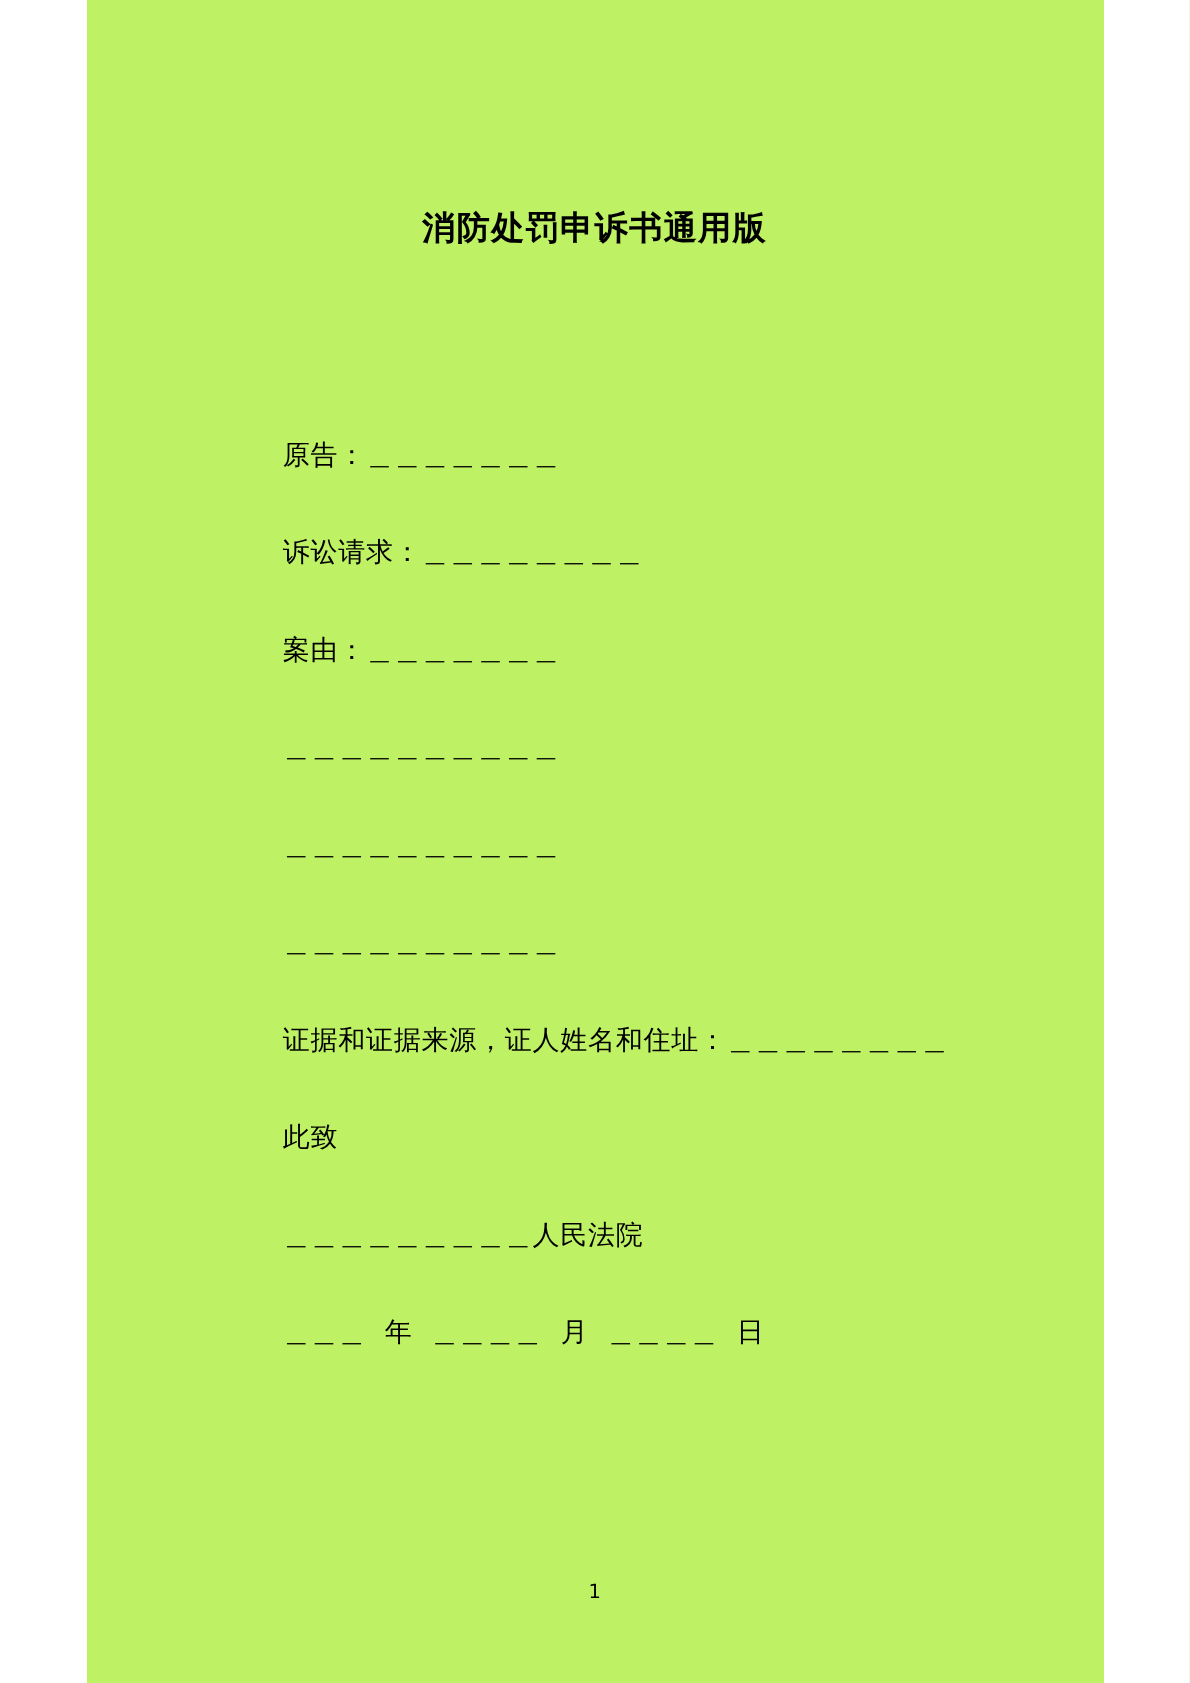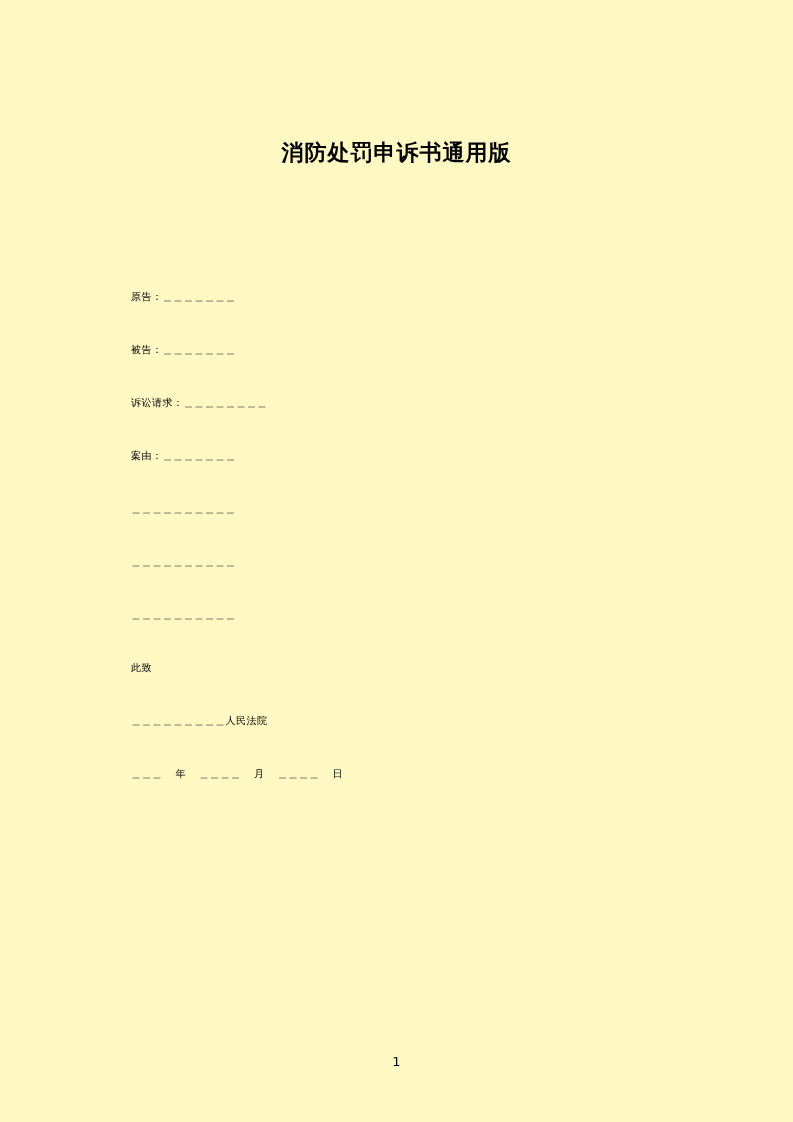--- a/index.html
+++ b/index.html
@@ -6,24 +6,24 @@
     margin: 0;
     padding: 0;
     background: #ffffff;
   }
   body {
     font-family: "DejaVu Sans", "Liberation Sans", sans-serif;
     color: #000000;
   }
   .page {
     position: relative;
-    width: 793px;
+    width: 678px;
     height: 1122px;
     margin: 0 auto;
-    background: #fef9c3;
+    background: #bef264;
     overflow: hidden;
     box-sizing: border-box;
   }
   .doc-title {
     position: absolute;
     left: 0;
     right: 0;
     top: 138px;
     text-align: center;
     font-size: 22px;
@@ -31,26 +31,25 @@
     letter-spacing: 1px;
     line-height: 1.4;
   }
   .body-block {
     position: absolute;
     left: 131px;
     top: 290px;
     width: 540px;
   }
   .line {
-    font-size: 10px;
+    font-size: 18px;
     line-height: 1.5;
     margin: 0 0 38px 0;
     white-space: pre;
     letter-spacing: 0.5px;
-    font-family: Liberation Mono, monospace;
   }
   .line.blank-rule {
     margin-bottom: 38px;
   }
   .page-number {
     position: absolute;
     left: 0;
     right: 0;
     top: 1054px;
     text-align: center;
@@ -59,26 +58,26 @@
 </style>
 </head>
 <body>
 
 <div class="page">
 
   <div class="doc-title">消防处罚申诉书通用版</div>
 
   <div class="body-block">
     <p class="line">原告：＿＿＿＿＿＿＿</p>
-    <p class="line">被告：＿＿＿＿＿＿＿</p>
     <p class="line">诉讼请求：＿＿＿＿＿＿＿＿</p>
     <p class="line">案由：＿＿＿＿＿＿＿</p>
     <p class="line blank-rule">＿＿＿＿＿＿＿＿＿＿</p>
     <p class="line blank-rule">＿＿＿＿＿＿＿＿＿＿</p>
     <p class="line blank-rule">＿＿＿＿＿＿＿＿＿＿</p>
+    <p class="line">证据和证据来源，证人姓名和住址：＿＿＿＿＿＿＿＿</p>
     <p class="line">此致</p>
     <p class="line">＿＿＿＿＿＿＿＿＿人民法院</p>
     <p class="line">＿＿＿  年  ＿＿＿＿  月  ＿＿＿＿  日</p>
   </div>
 
   <div class="page-number">1</div>
 
 </div>
 
 </body></html>

